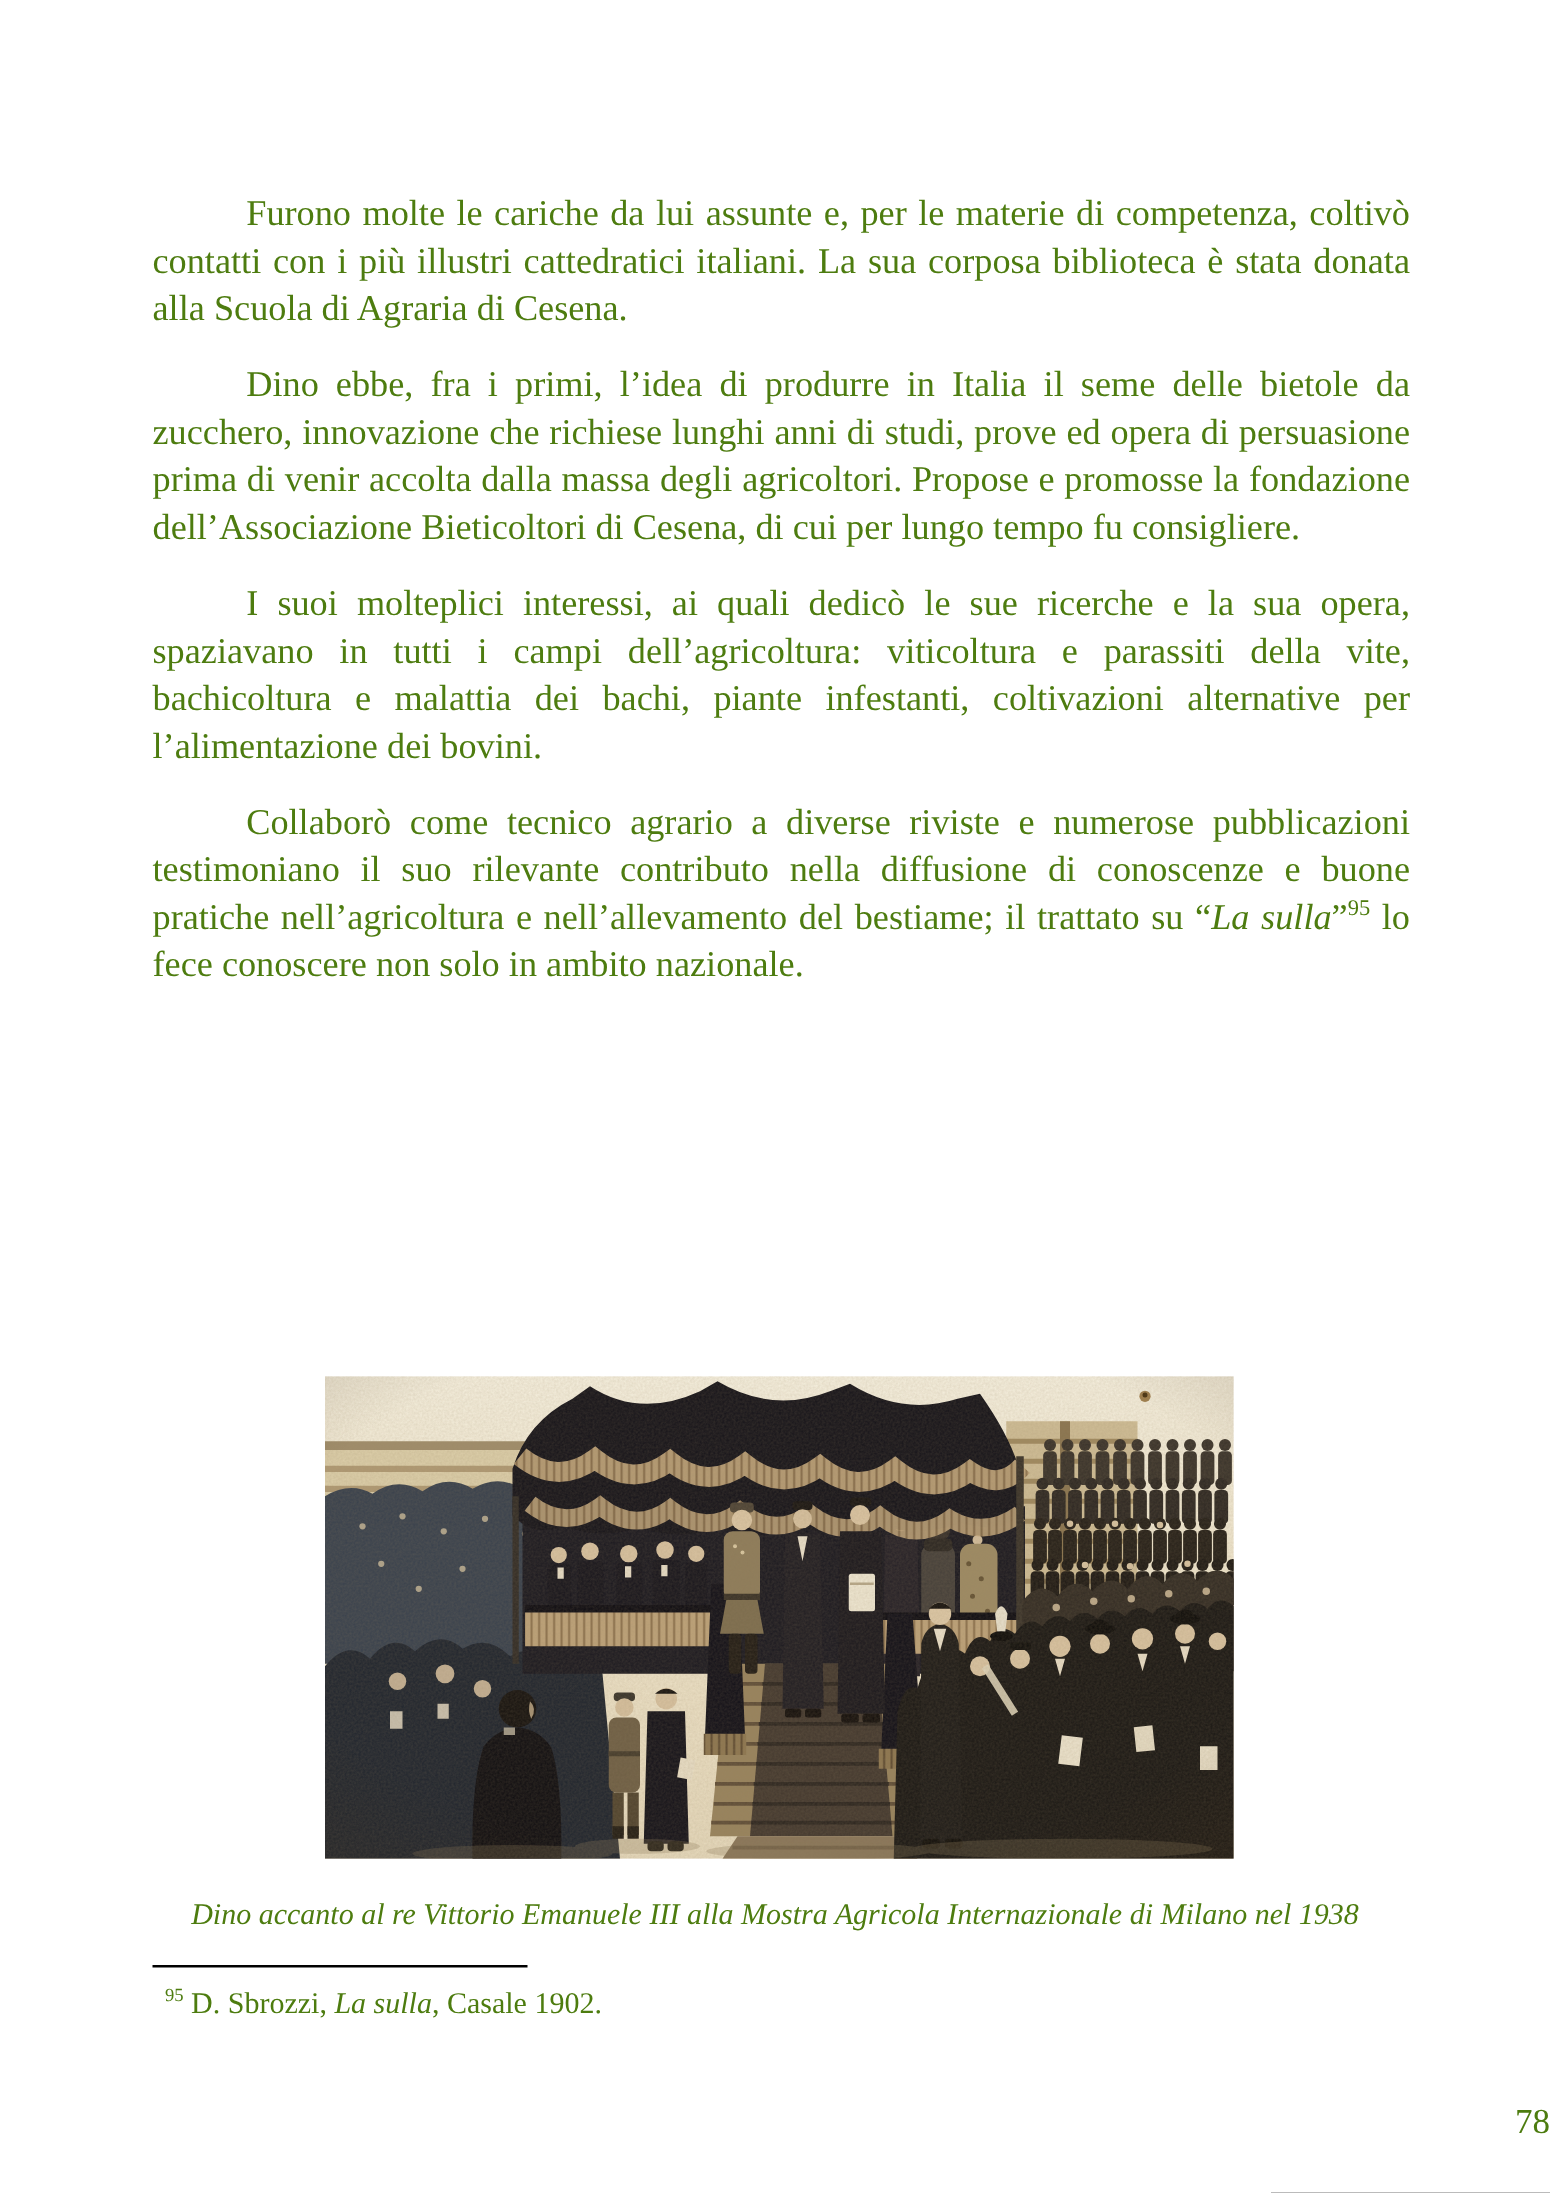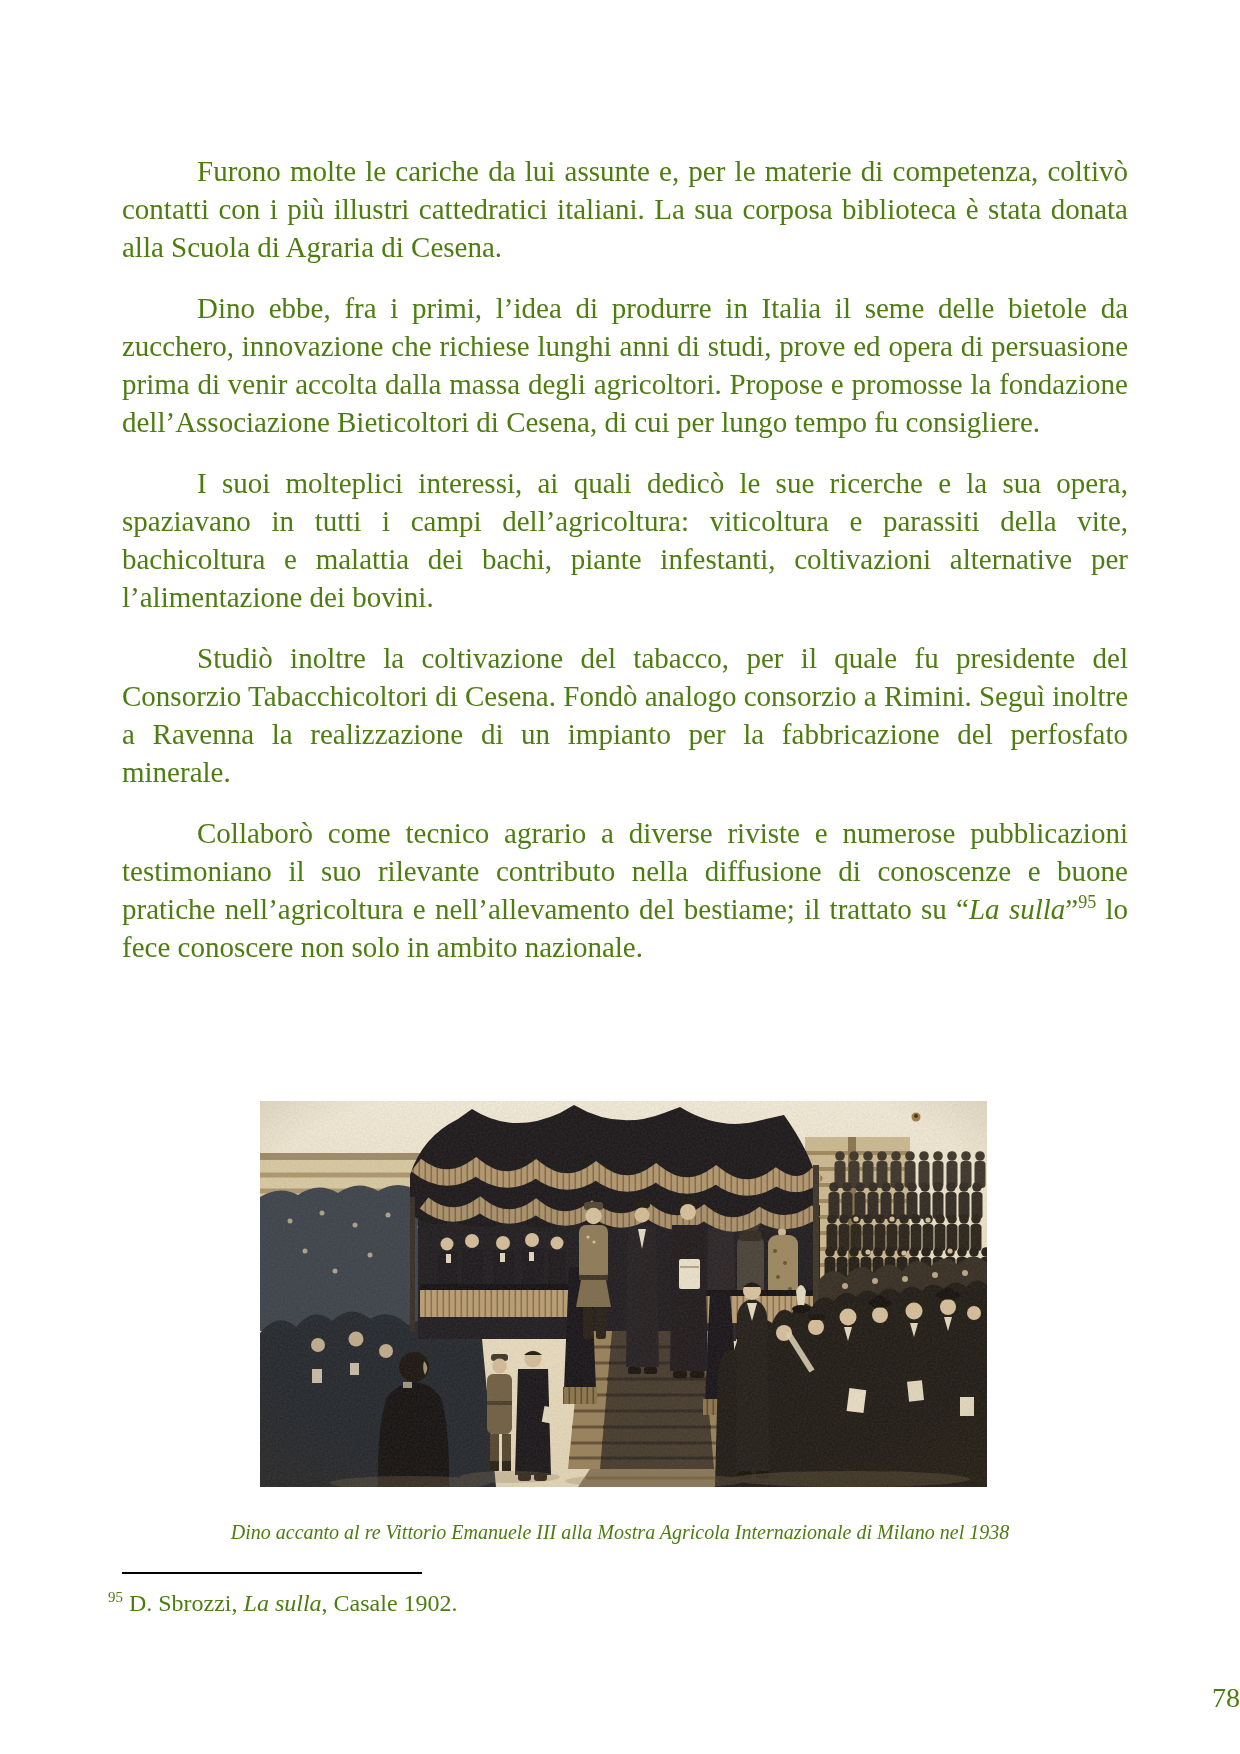--- a/index.html
+++ b/index.html
@@ -6,38 +6,37 @@
   .page{position:relative;width:1240px;height:1754px;background:#ffffff;
         font-family:"Liberation Serif","DejaVu Serif",serif;color:#4d7c0f;overflow:hidden;text-decoration:underline;}
   .content{position:absolute;left:122px;top:152px;width:1006px;
            font-size:29px;line-height:38px;text-align:justify;}
   .content p{margin:0 0 23px 0;text-indent:75px;}
   .content i,.caption,.footnote i{font-style:italic;}
   sup{font-size:0.62em;line-height:0;vertical-align:super;}
   .photo{position:absolute;left:260px;top:1101px;width:727px;height:386px;}
   .photo svg{display:block;width:727px;height:386px;}
   .caption{position:absolute;left:60px;top:1517px;width:1120px;text-align:center;
-           font-size:20px;line-height:30px;}
+           font-size:24px;line-height:30px;}
   .fnrule{position:absolute;left:122px;top:1572px;width:300px;height:0;
           border-top:2px solid #000;}
-  .footnote{position:absolute;left:108px;top:1588px;width:860px;
+  .footnote{position:absolute;left:132px;top:1588px;width:860px;
             font-size:24px;line-height:31px;}
   .pagenum{position:absolute;left:0;top:1682px;width:100%;text-align:right;
            font-size:28px;}
 </style>
 </head>
 <body>
 
 <div class="page">
 
   <div class="content">
     <p>Furono molte le cariche da lui assunte e, per le materie di competenza, coltivò contatti con i più illustri cattedratici italiani. La sua corposa biblioteca è stata donata alla Scuola di Agraria di Cesena.</p>
     <p>Dino ebbe, fra i primi, l’idea di produrre in Italia il seme delle bietole da zucchero, innovazione che richiese lunghi anni di studi, prove ed opera di persuasione prima di venir accolta dalla massa degli agricoltori. Propose e promosse la fondazione dell’Associazione Bieticoltori di Cesena, di cui per lungo tempo fu consigliere.</p>
     <p>I suoi molteplici interessi, ai quali dedicò le sue ricerche e la sua opera, spaziavano in tutti i campi dell’agricoltura: viticoltura e parassiti della vite, bachicoltura e malattia dei bachi, piante infestanti, coltivazioni alternative per l’alimentazione dei bovini.</p>
-    <p>Studiò inoltre la coltivazione del tabacco, per il quale fu presidente del Consorzio Tabacchicoltori di Cesena. Fondò analogo consorzio a Rimini. Seguì inoltre a Ravenna la realizzazione di un impianto per la fabbricazione del perfosfato minerale.</p>
     <p><span>Collaborò come tecnico agrario a diverse riviste e numerose pubblicazioni testimoniano il suo rilevante contributo nella diffusione di conoscenze e buone pratiche nell’agricoltura e nell’allevamento del bestiame; il trattato su “</span><i>La sulla</i><span>”</span><sup>95</sup><span> lo fece conoscere non solo in ambito nazionale.</span></p>
   </div>
 
   <div class="photo">
     <svg viewBox="0 0 727 386" xmlns="http://www.w3.org/2000/svg">
       <defs>
         <linearGradient id="bgg" x1="0" y1="0" x2="0" y2="1">
           <stop offset="0" stop-color="#f6f0df"></stop>
           <stop offset="0.5" stop-color="#eee3c9"></stop>
           <stop offset="1" stop-color="#e6d9bc"></stop>

